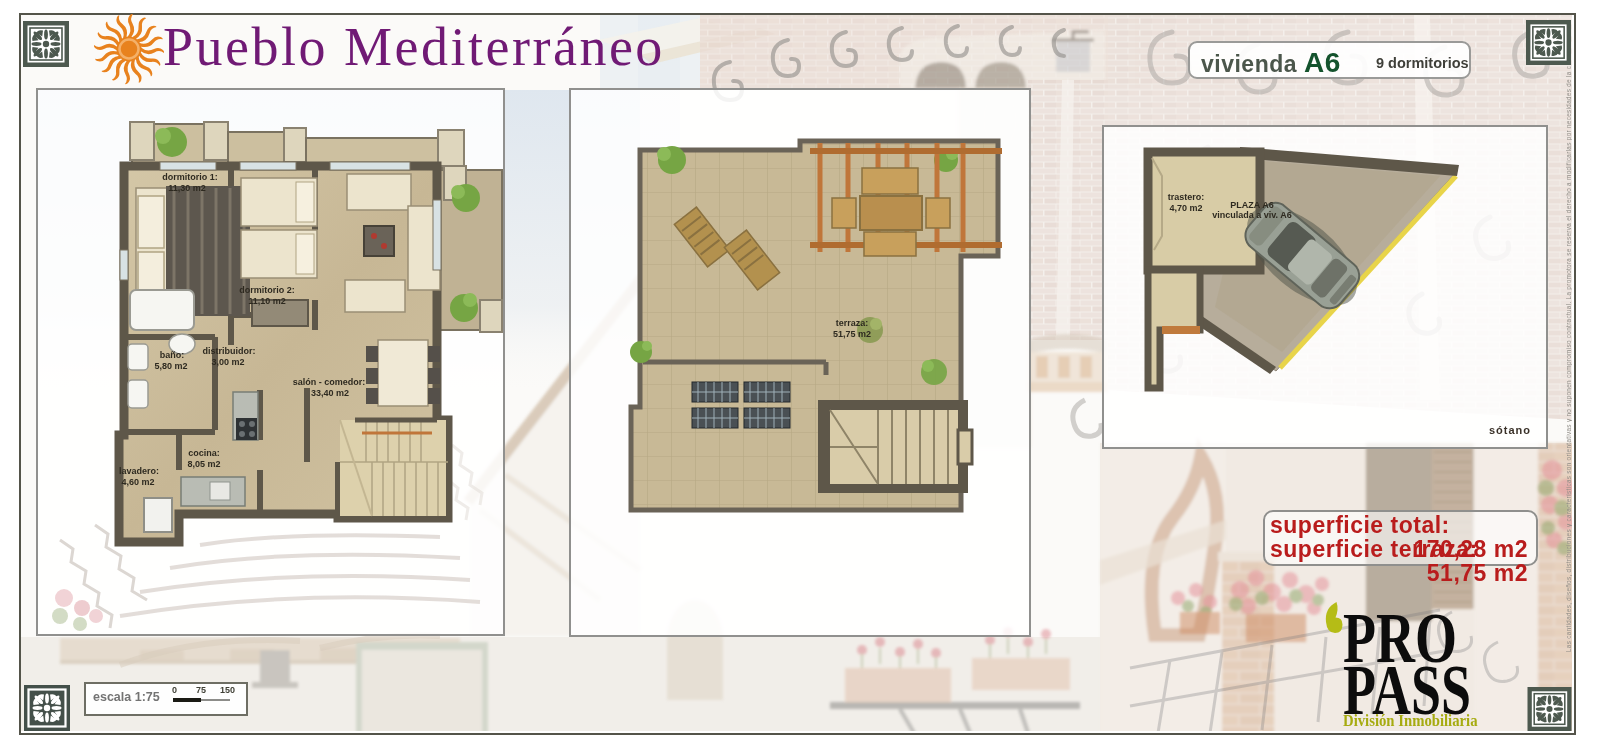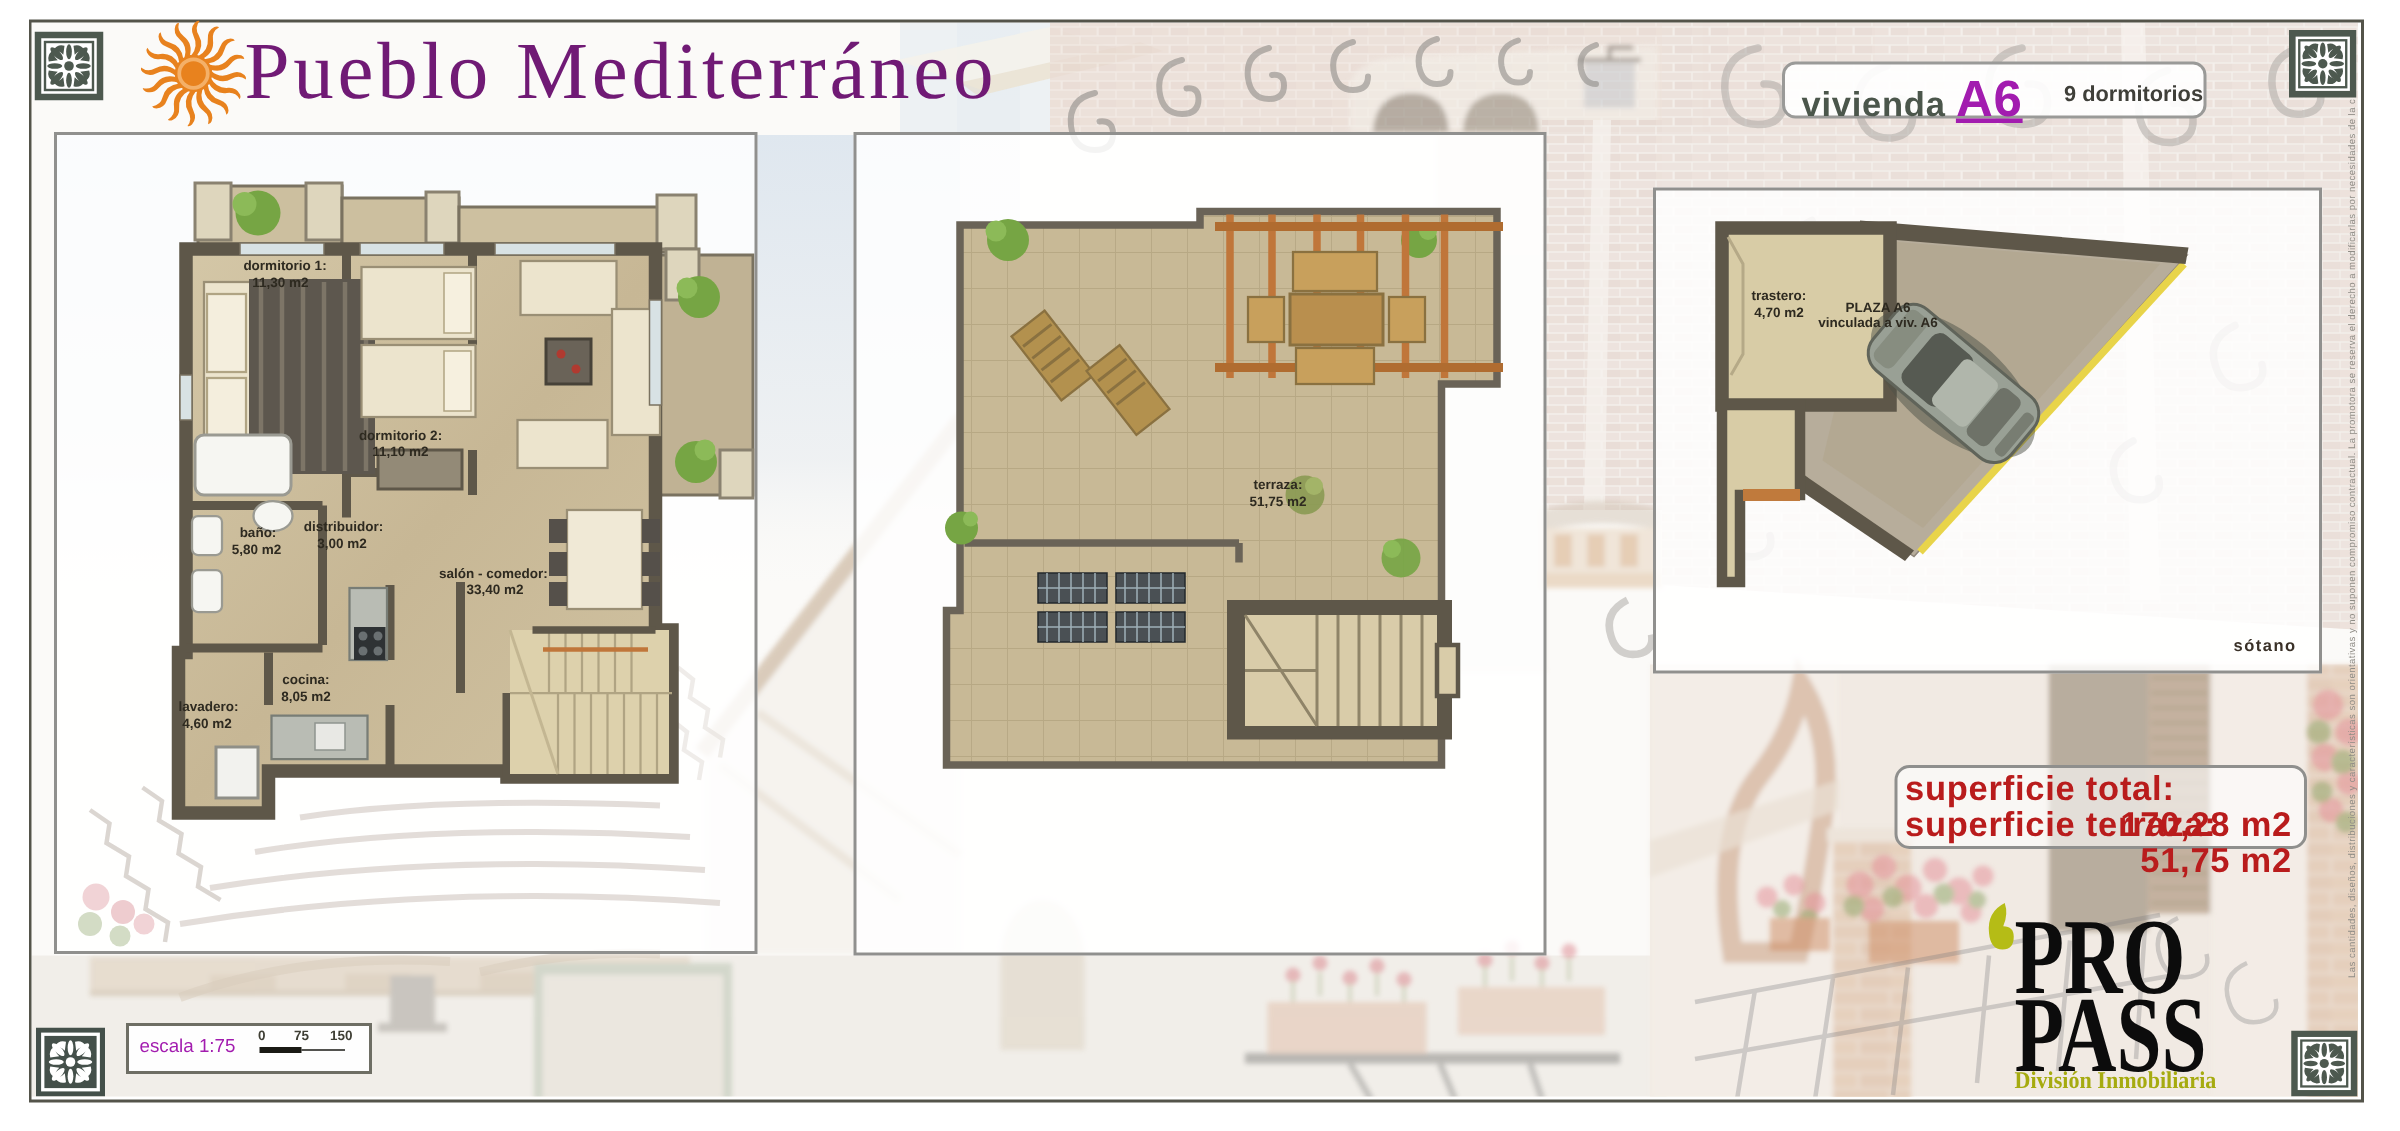--- a/index.html
+++ b/index.html
@@ -503,34 +503,34 @@
     <path d="M-1.5 -12 q5 -6 1.5 -13 q-2.5 -5 1 -9 q1.5 -1.5 3 -1 q-3.5 4.5 -0.5 9.5 q4 7 -1.5 14 z" transform="rotate(292.5)"></path>
     <path d="M-1.5 -12 q5 -6 1.5 -13 q-2.5 -5 1 -9 q1.5 -1.5 3 -1 q-3.5 4.5 -0.5 9.5 q4 7 -1.5 14 z" transform="rotate(315)"></path>
     <path d="M-1.5 -12 q5 -6 1.5 -13 q-2.5 -5 1 -9 q1.5 -1.5 3 -1 q-3.5 4.5 -0.5 9.5 q4 7 -1.5 14 z" transform="rotate(337.5)"></path>
   </g>
   <circle r="12.5" fill="#e8821e"></circle>
   <circle r="9.5" fill="none" stroke="#f4b068" stroke-width="2.5"></circle>
 </svg>
 <div class="abs" id="title" style="left:163px;top:16px;color:#701a75;font-family:'Liberation Serif',serif;font-size:54px;letter-spacing:2.5px;">Pueblo Mediterráneo</div>
 
 <div class="abs" style="left:1188px;top:41px;width:279px;height:34px;border:2px solid #9a9a98;border-radius:9px;background:rgba(255,255,255,0.92);"></div>
-<div class="abs" style="left:1201px;top:47px;font-weight:bold;font-size:23px;color:#4b564b;letter-spacing:0.5px;">vivienda <span style="color:#a21caf;font-size:34px;text-decoration:underline;">A6</span></div>
+<div class="abs" style="left:1201px;top:47px;font-weight:bold;font-size:23px;color:#4b564b;letter-spacing:0.5px;">vivienda <span style="color:#14532d;font-size:28px;">A6</span></div>
 <div class="abs" style="left:1376px;top:55px;font-weight:bold;font-size:14.5px;color:#3f3f39;">9 dormitorios</div>
 
 <div class="abs" style="left:1263px;top:510px;width:271px;height:52px;border:2px solid #8f8f8d;border-radius:10px;background:rgba(255,255,255,0.6);"></div>
 <div class="abs" style="left:1270px;top:513px;width:258px;font-weight:bold;font-size:23px;color:#b91c1c;letter-spacing:0.5px;line-height:24px;white-space:nowrap;">superficie total:<span style="float:right">170,28 m2</span><br>superficie terraza:<span style="float:right">51,75 m2</span></div>
 
 <svg class="abs" style="left:1323px;top:602px;" width="21" height="34" viewBox="0 0 21 34">
   <path d="M13.5 0 q-12 6 -10.5 20 q1 11 9 11 q7.5 0 7.5 -8.5 q0 -7 -7 -7 q3.5 -8 1 -15.5 z" fill="#b5bc16"></path>
 </svg>
 <div class="abs" style="left:1343px;top:612px;font-family:'Liberation Serif',serif;font-weight:bold;font-size:72px;color:#0c0c0c;line-height:52px;letter-spacing:0px;transform:scaleX(0.75);transform-origin:0 0;">PRO<br>PASS</div>
 <div class="abs" style="left:1343px;top:712px;font-family:'Liberation Serif',serif;font-weight:bold;font-size:16px;color:#a6ab10;letter-spacing:0px;transform:scaleX(0.92);transform-origin:0 0;">División Inmobiliaria</div>
 
 <div class="abs" style="left:84px;top:682px;width:160px;height:30px;border:2px solid #6e6e64;background:rgba(255,255,255,0.92);"></div>
-<div class="abs" style="left:93px;top:690px;font-weight:normal;font-size:12.5px;color:#a21caf;letter-spacing:0px;">escala 1:75</div>
+<div class="abs" style="left:93px;top:690px;font-weight:bold;font-size:12.5px;color:#737373;letter-spacing:0px;">escala 1:75</div>
 <svg class="abs" style="left:170px;top:684px;" width="70" height="26" viewBox="0 0 70 26">
   <text x="2" y="9" font-size="9" font-weight="bold" fill="#3f3f35">0</text>
   <text x="26" y="9" font-size="9" font-weight="bold" fill="#3f3f35">75</text>
   <text x="50" y="9" font-size="9" font-weight="bold" fill="#3f3f35">150</text>
   <line x1="3" y1="16" x2="31" y2="16" stroke="#1a1a14" stroke-width="4"></line>
   <line x1="31" y1="16" x2="60" y2="16" stroke="#1a1a14" stroke-width="1"></line>
 </svg>
 
 <svg class="abs" style="left:23px;top:21px;" width="46" height="46" viewBox="0 0 46 46">
   <rect width="46" height="46" fill="#4d594f"></rect>

